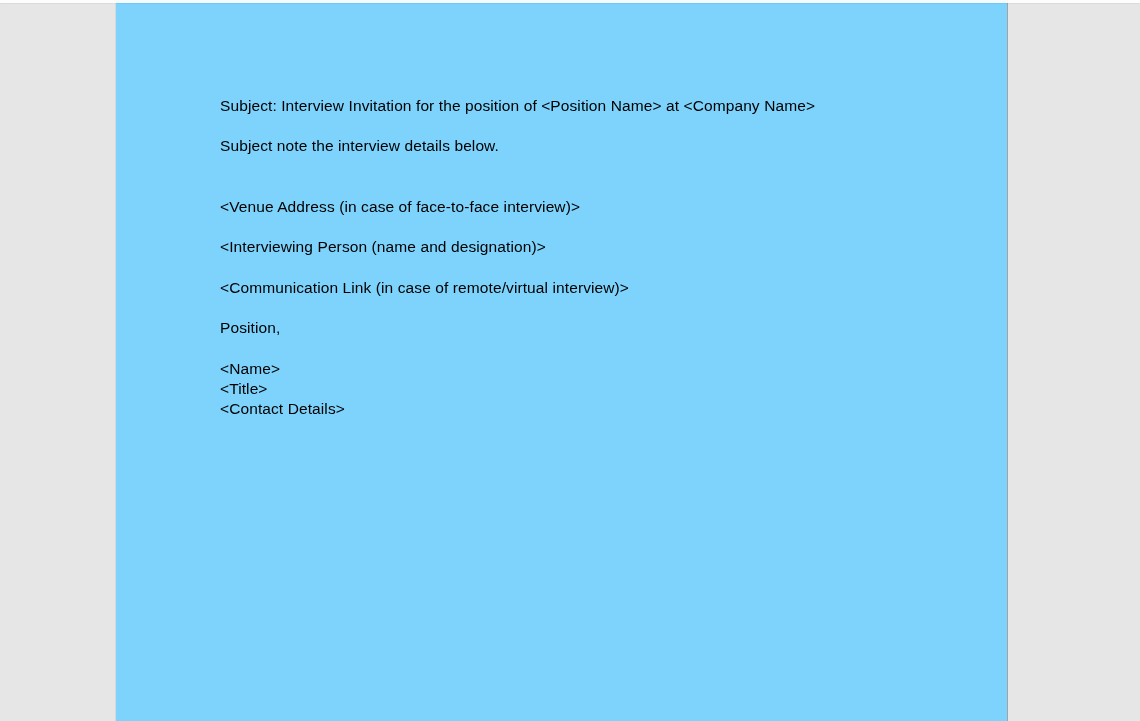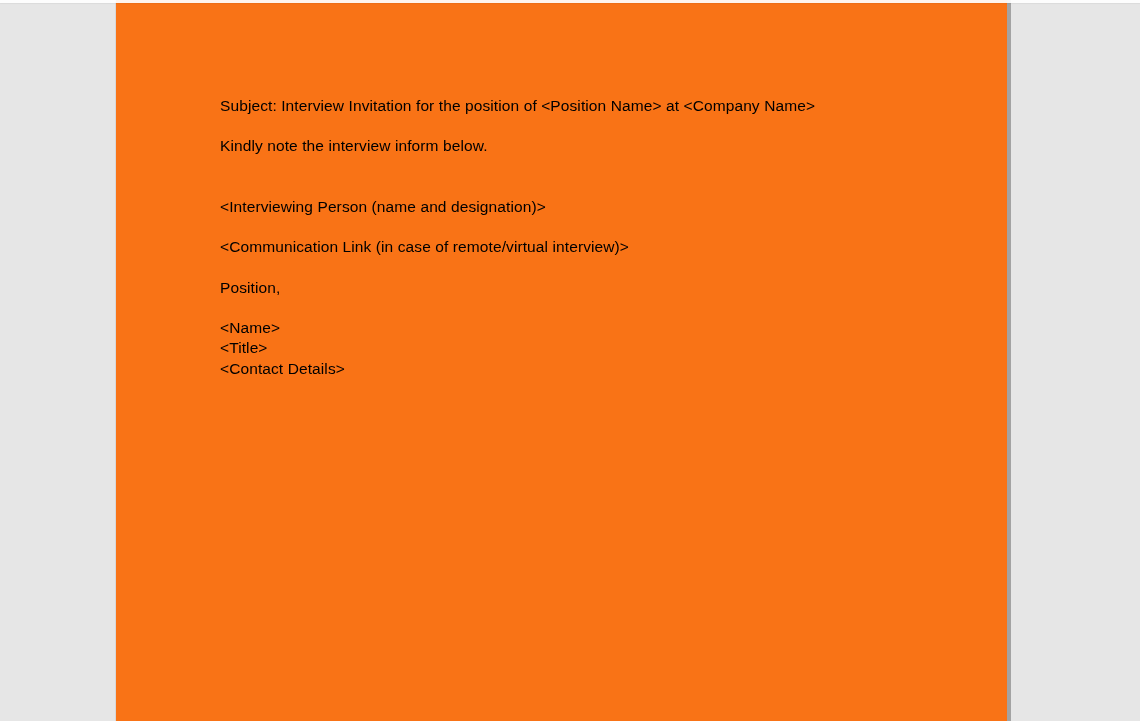--- a/index.html
+++ b/index.html
@@ -30,23 +30,23 @@
     box-shadow: 0 1px 1px rgba(0, 0, 0, 0.05);
     z-index: 3;
   }
 
   .doc-page {
     position: absolute;
     top: 0;
     bottom: 0;
     left: 115px;
     width: 891px;
-    background: #f97316;
+    background: #7dd3fc;
     border-left: 1px solid #d8d8d8;
-    border-right: 4px solid #a3a3a3;
+    border-right: 1px solid #a3a3a3;
     z-index: 1;
   }
 
   .doc-content {
     box-sizing: border-box;
     width: 100%;
     height: 100%;
     padding: 96px 104px 0 104px;
     color: #000000;
     font-size: 15.5px;
@@ -70,21 +70,22 @@
 </style>
 </head>
 <body>
 
 <div class="canvas">
   <div class="top-strip"></div>
 
   <div class="doc-page">
     <div class="doc-content">
       <p class="para">Subject: Interview Invitation for the position of &lt;Position Name&gt; at &lt;Company Name&gt;</p>
-      <p class="para gap-2">Kindly note the interview inform below.</p>
+      <p class="para gap-2">Subject note the interview details below.</p>
+      <p class="para">&lt;Venue Address (in case of face-to-face interview)&gt;</p>
       <p class="para">&lt;Interviewing Person (name and designation)&gt;</p>
       <p class="para">&lt;Communication Link (in case of remote/virtual interview)&gt;</p>
       <p class="para">Position,</p>
       <p class="para">&lt;Name&gt;
 &lt;Title&gt;
 &lt;Contact Details&gt;</p>
     </div>
   </div>
 </div>
 

